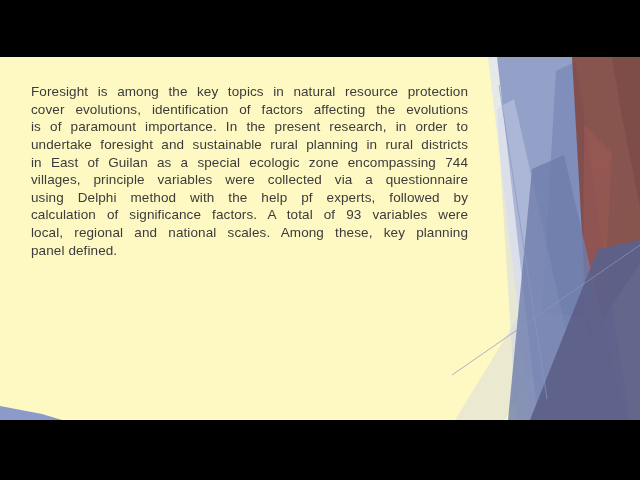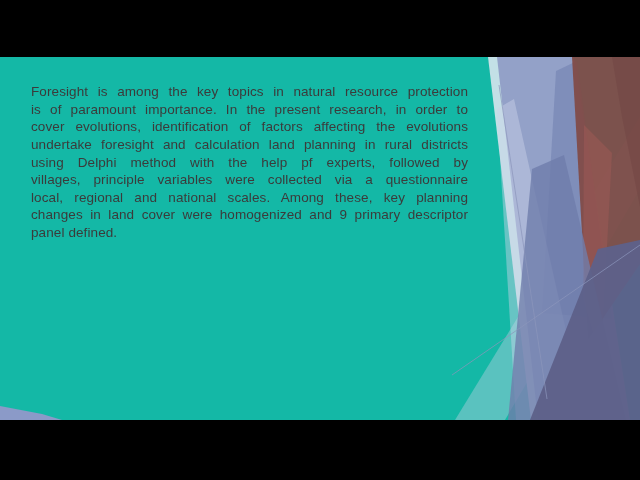--- a/index.html
+++ b/index.html
@@ -63,47 +63,48 @@
     text-align-last: left;
   }
 </style>
 </head>
 <body>
 
 <div class="stage" style="background: rgb(0, 0, 0);">
 
   <div class="letterbox top" style="background: rgb(0, 0, 0);"></div>
 
-  <div class="slide" style="background: #14b8a6;">
+  <div class="slide" style="background: #fef9c3;">
 
     <svg class="decor" viewBox="0 0 640 363" aria-hidden="true">
       <polygon points="488,0 503,0 549,363 531,363" opacity="0.85" fill="#e2e6f1"></polygon>
       <polygon points="640,60 640,132 505,363 455,363" opacity="0.38" fill="#ccd3e8"></polygon>
       <polygon points="497,0 574,0 630,363 538,363" fill="#93a1c8"></polygon>
       <polygon points="556,14 577,4 612,262 542,256" opacity="0.65" fill="#7584b2"></polygon>
       <polygon points="497,52 514,42 586,363 516,363" opacity="0.45" fill="#ccd3e8"></polygon>
       <polygon points="572,0 640,0 640,207 588,283" opacity="0.95" fill="#824c48"></polygon>
       <polygon points="612,0 640,0 640,150 622,60" opacity="0.35" fill="#6e3f3e"></polygon>
       <polygon points="584,68 612,96 601,302 583,242" opacity="0.5" fill="#a05a55"></polygon>
       <polygon points="532,112 564,98 626,363 508,363" opacity="0.8" fill="#6f7dab"></polygon>
       <polygon points="640,183 640,363 530,363 598,192" opacity="0.96" fill="#5e6189"></polygon>
       <line x1="499" y1="28" x2="547" y2="342" stroke-width="0.8" opacity="0.9" stroke="#8b96bb"></line>
       <line x1="640" y1="188" x2="452" y2="318" stroke-width="0.8" opacity="0.9" stroke="#8b96bb"></line>
       <polygon points="0,349 42,357 62,363 0,363" fill="#8b9ac8"></polygon>
     </svg>
 
     <div class="abstract" style="color: rgb(59, 59, 59);">
         <div class="line">Foresight is among the key topics in natural resource protection</div>
+        <div class="line">cover evolutions, identification of factors affecting the evolutions</div>
         <div class="line">is of paramount importance. In the present research, in order to</div>
-        <div class="line">cover evolutions, identification of factors affecting the evolutions</div>
-        <div class="line">undertake foresight and calculation land planning in rural districts</div>
+        <div class="line">undertake foresight and sustainable rural planning in rural districts</div>
+        <div class="line">in East of Guilan as a special ecologic zone encompassing 744</div>
+        <div class="line">villages, principle variables were collected via a questionnaire</div>
         <div class="line">using Delphi method with the help pf experts, followed by</div>
-        <div class="line">villages, principle variables were collected via a questionnaire</div>
+        <div class="line">calculation of significance factors. A total of 93 variables were</div>
         <div class="line">local, regional and national scales. Among these, key planning</div>
-        <div class="line">changes in land cover were homogenized and 9 primary descriptor</div>
         <div class="line last">panel defined.</div>
       </div>
 
   </div>
 
   <div class="letterbox bottom" style="background: rgb(0, 0, 0);"></div>
 
 </div>
 
 </body></html>

